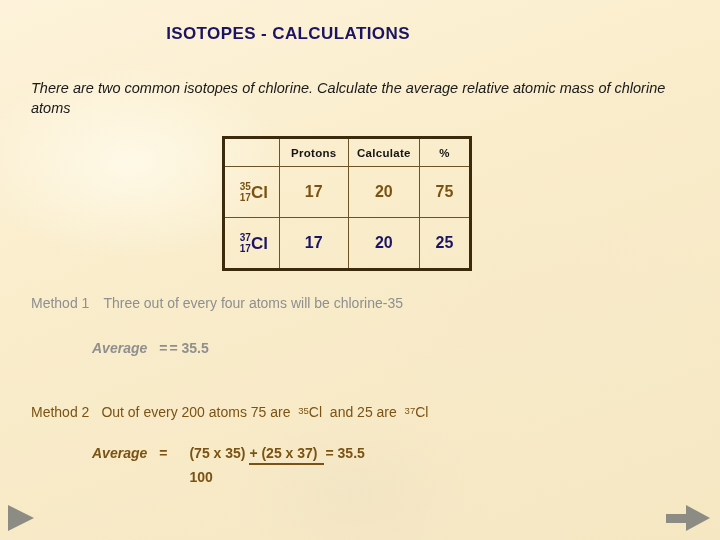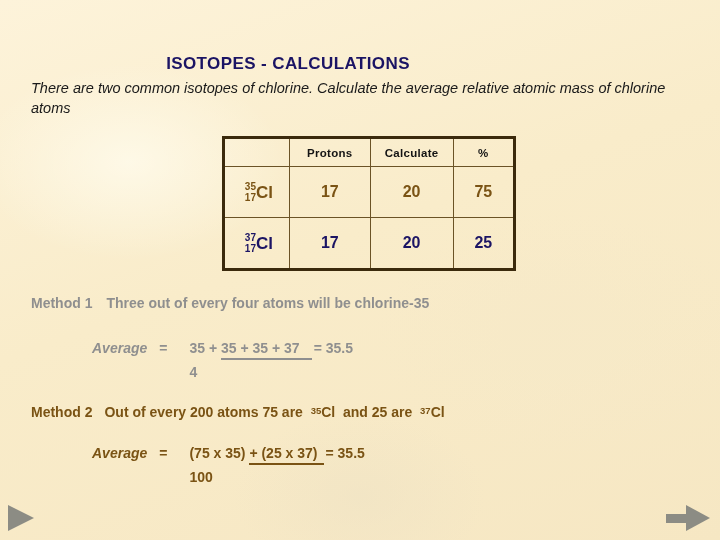--- a/index.html
+++ b/index.html
@@ -32,41 +32,40 @@
   .title {
     position: absolute;
     left: 0;
     top: 24px;
     width: 576px;
     text-align: center;
     font-size: 17px;
     font-weight: bold;
     color: #1b1464;
     letter-spacing: 0.4px;
-    margin-top: 30px;
   }
 
   
   .intro {
     position: absolute;
     left: 31px;
     top: 78px;
     width: 660px;
     font-size: 14.5px;
     font-style: italic;
     color: #1a1a1a;
     line-height: 20px;
   }
 
   
   .iso-table {
     position: absolute;
     left: 222px;
     top: 136px;
-    width: 294px;
+    width: 250px;
     border-collapse: collapse;
     border: 3px solid #3b2a0c;
     background: transparent;
   }
   .iso-table td, .iso-table th {
     border: 1px solid #6b5326;
     padding: 0;
     text-align: center;
     vertical-align: middle;
     background: transparent;
@@ -112,21 +111,21 @@
     display: inline-block;
     vertical-align: middle;
     font-size: 17px;
     font-weight: bold;
   }
 
   
   .method-line {
     position: absolute;
     font-size: 14px;
-    font-weight: bold;
+    font-weight: normal;
     white-space: nowrap;
   }
   .m1-heading {
     left: 31px;
     top: 295px;
     color: #8f8f8f;
   }
   .m1-heading .gap { display: inline-block; width: 14px; }
 
   .m2-heading {
@@ -267,21 +266,21 @@
         <td>25</td>
       </tr>
     </tbody>
   </table>
 
   <div class="method-line m1-heading">
     <span>Method 1</span><span class="gap"></span><span>Three out of every four atoms will be chlorine-35</span>
   </div>
 
   <div class="equation eq1">
-    <span class="eq-label">Average</span><span class="eq-eq">=</span><span class="frac"><span class="numer"><span class="lead">35 +</span>&nbsp;<span class="underlined">35  +  35  +  37</span></span><span class="denom">4</span></span><span class="eq-result">=  35.5</span>
+    <span class="eq-label">Average</span><span class="eq-eq">=</span><span class="eq-result">=  35.5</span>
   </div>
 
   <div class="method-line m2-heading">
     <span>Method 2</span><span class="gap"></span><span>Out of every 200 atoms  75  are</span>&nbsp;&nbsp;<sup>35</sup><span>Cl</span>&nbsp;&nbsp;<span>and   25  are</span>&nbsp;&nbsp;<sup>37</sup><span>Cl</span>
   </div>
 
   <div class="equation eq2">
     <span class="eq-label">Average</span><span class="eq-eq">=</span><span class="frac"><span class="numer"><span class="lead">(75 x 35)</span>&nbsp;<span class="underlined">+  (25 x 37)</span></span><span class="denom">100</span></span><span class="eq-result">=  35.5</span>
   </div>
 

